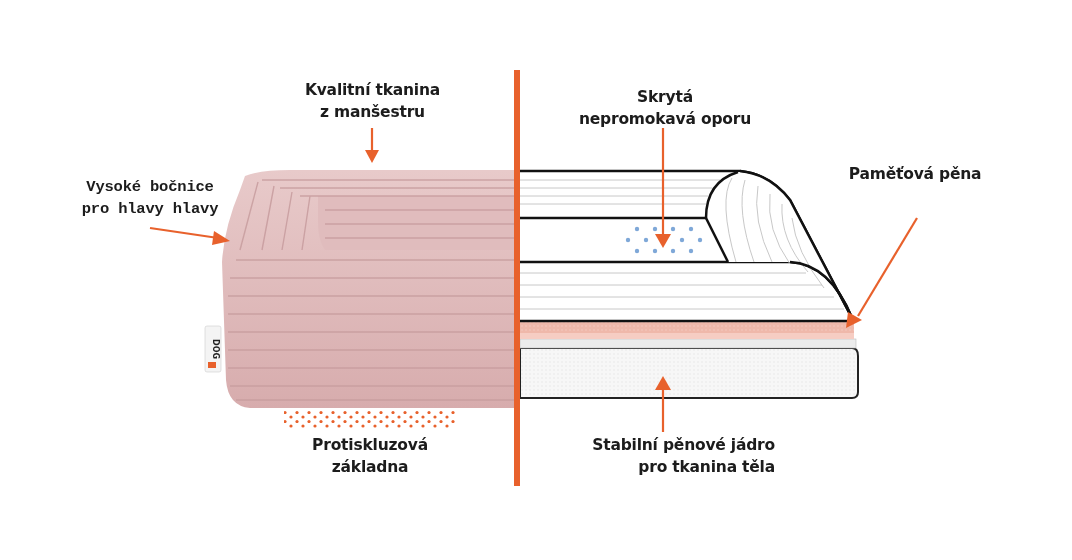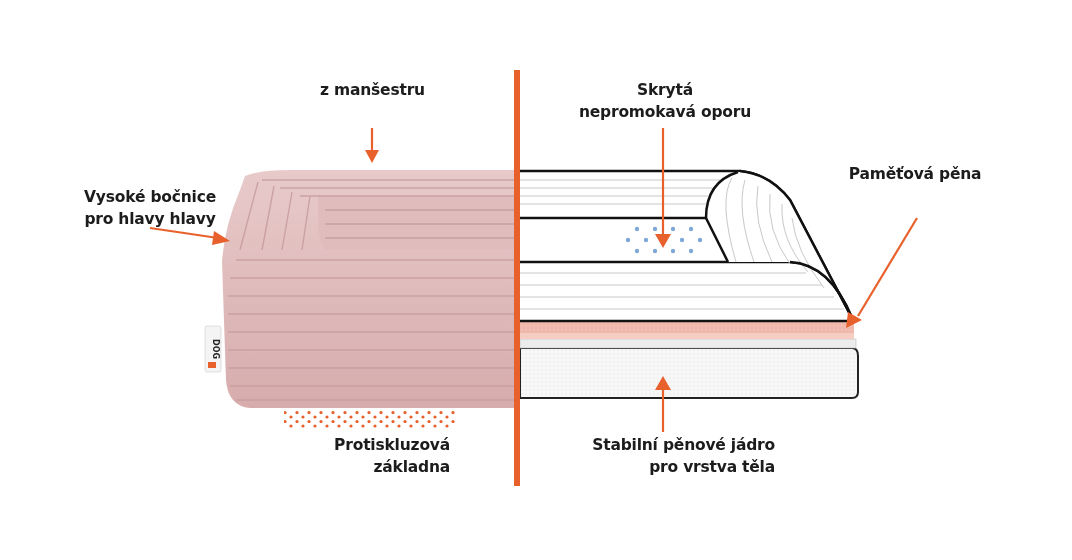--- a/index.html
+++ b/index.html
@@ -150,38 +150,39 @@
       <polygon points="848,312 862,320 846,328" stroke="none"></polygon>
     </g>
     <g>
       <line x1="663" y1="432" x2="663" y2="388"></line>
       <polygon points="655,390 671,390 663,376" stroke="none"></polygon>
     </g>
   </g>
 </svg>
 
 <div class="label" style="left:290px; top:79px; width:165px;">
+  <span>Kvalitní tkanina</span>
   <span>z manšestru</span>
 </div>
 
-<div class="label" style="left:65px; top:186px; width:170px;">
+<div class="label" style="left:65px; top:176px; width:170px;font-family:Liberation Mono, monospace;">
   <span>Vysoké bočnice</span>
   <span>pro hlavy hlavy</span>
 </div>
 
-<div class="label" style="left:290px; top:434px; width:160px;text-align:right;">
+<div class="label" style="left:290px; top:434px; width:160px;">
   <span>Protiskluzová</span>
   <span>základna</span>
 </div>
 
-<div class="label" style="left:565px; top:79px; width:200px;">
+<div class="label" style="left:565px; top:86px; width:200px;">
   <span>Skrytá</span>
   <span>nepromokavá oporu</span>
 </div>
 
 <div class="label" style="left:820px; top:163px; width:190px;">
   <span>Paměťová pěna</span>
 </div>
 
 <div class="label" style="left:555px; top:434px; width:220px;text-align:right;">
   <span>Stabilní pěnové jádro</span>
-  <span>pro vrstva těla</span>
+  <span>pro tkanina těla</span>
 </div>
 
 </body></html>

